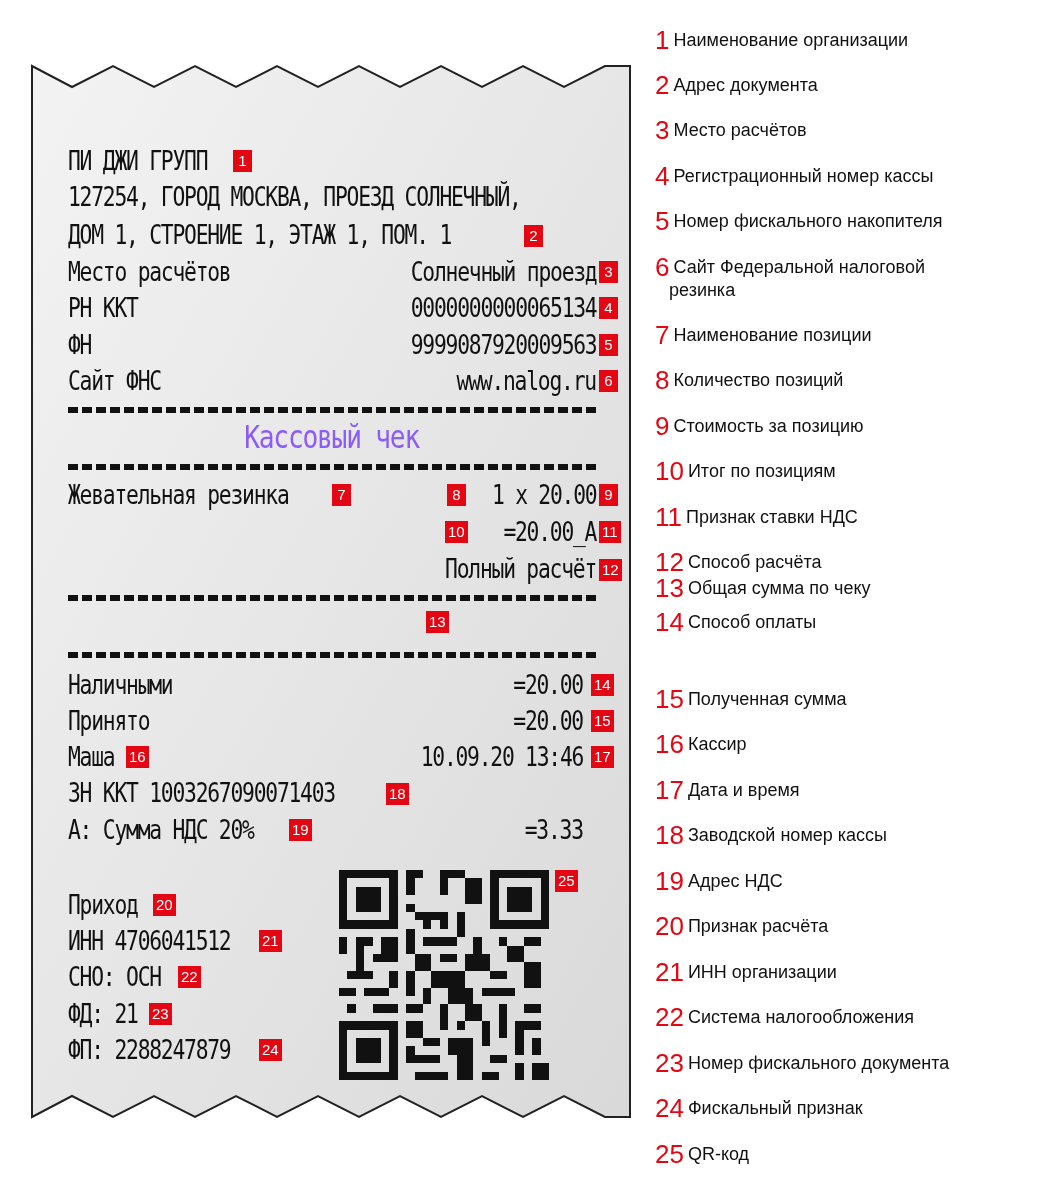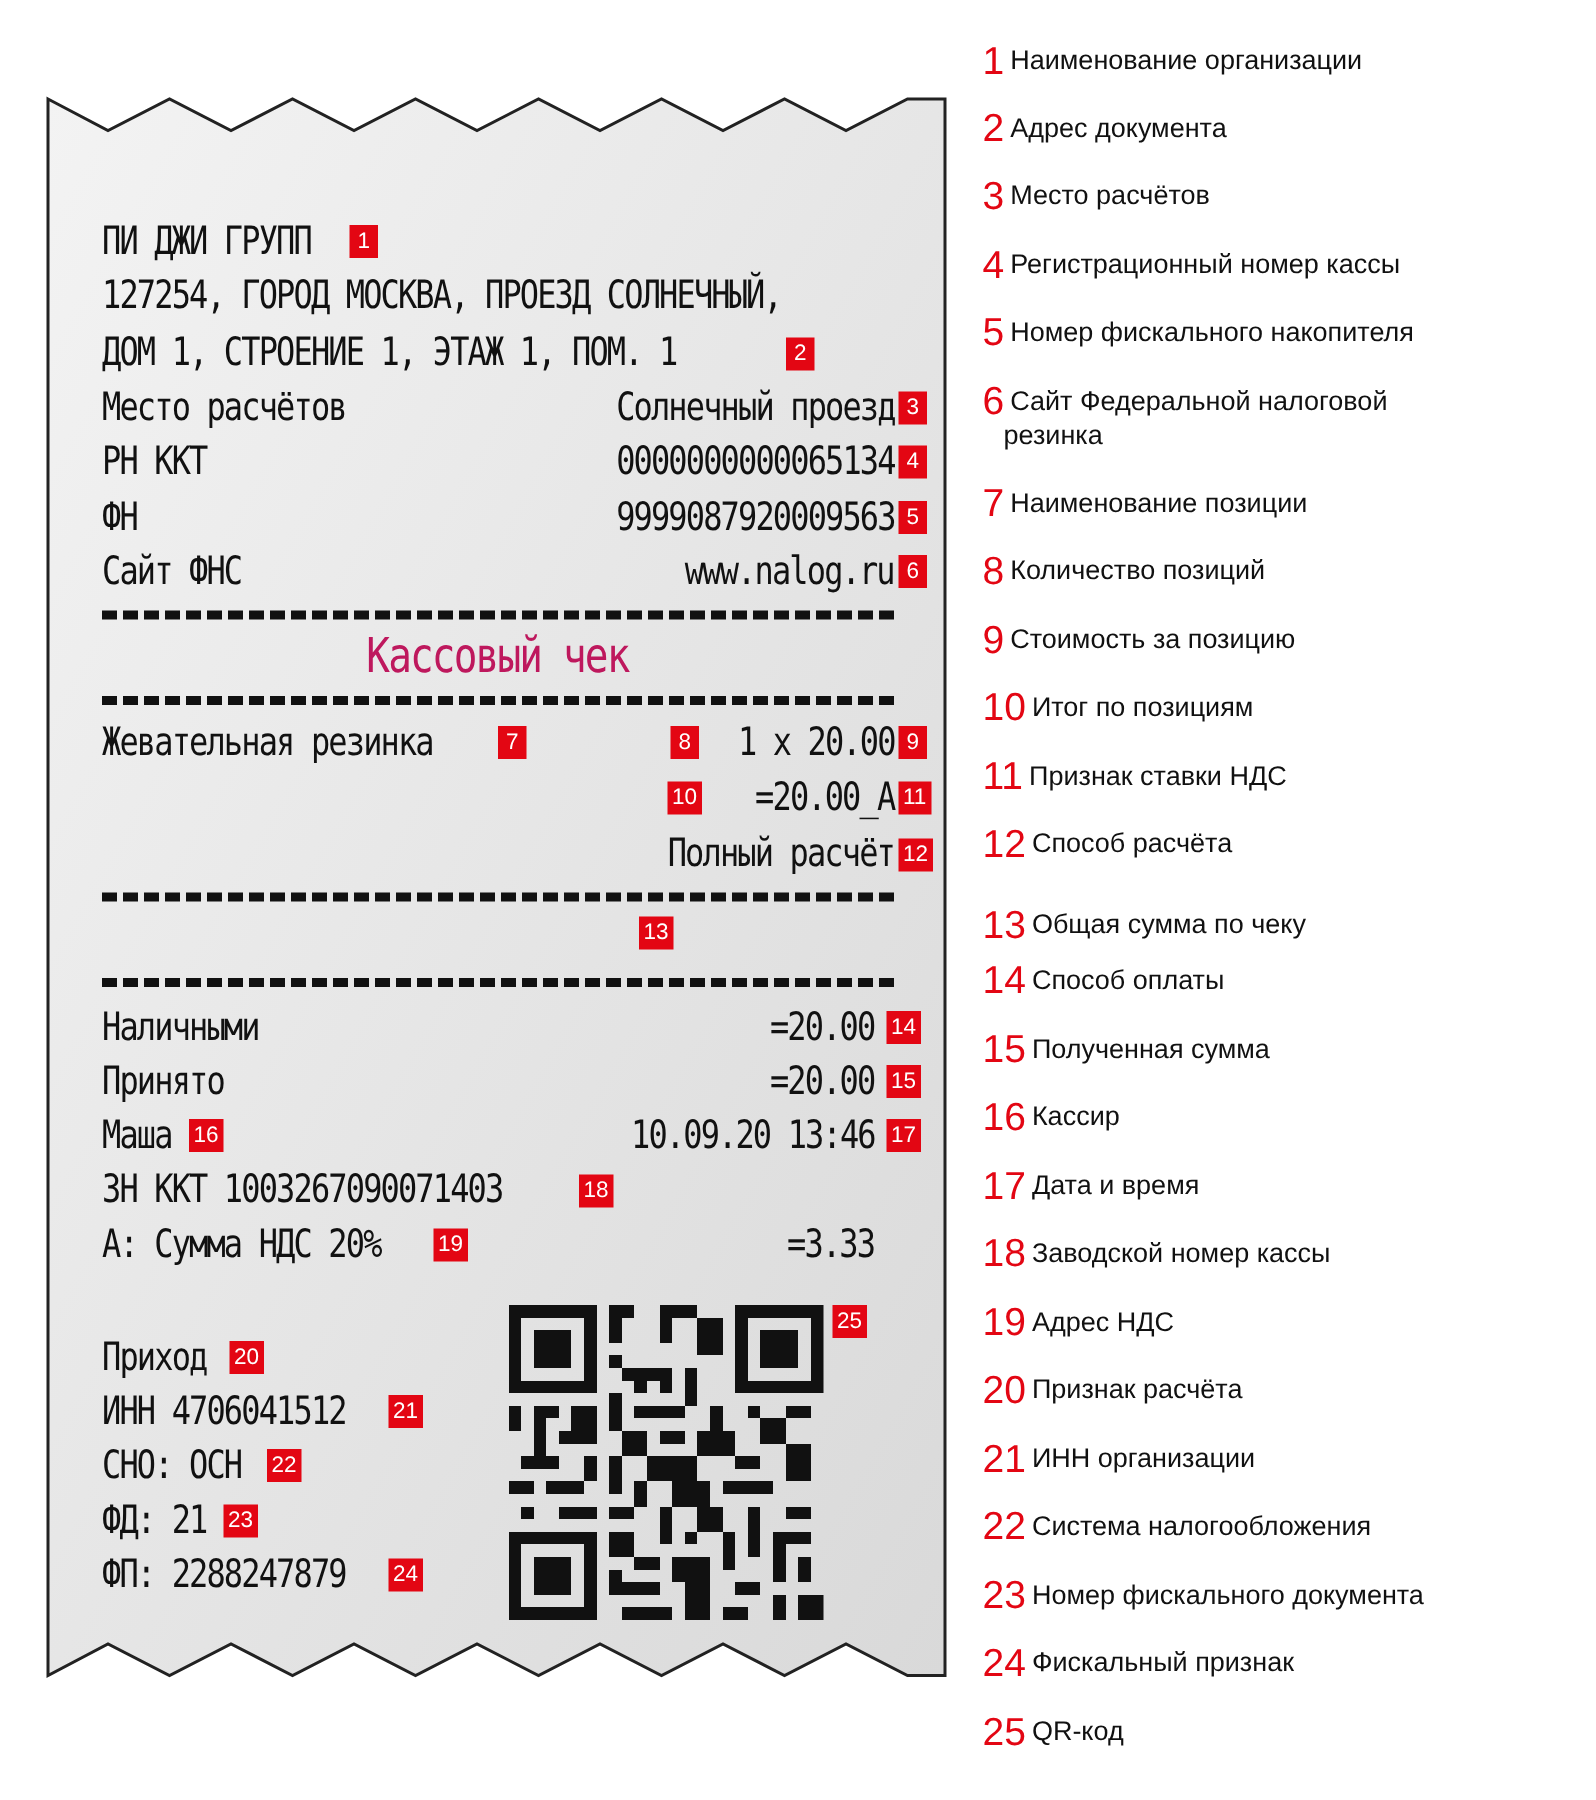--- a/index.html
+++ b/index.html
@@ -1,21 +1,21 @@
 <!DOCTYPE html>
 <html><head>
 <meta charset="utf-8">
 <style>
   html,body{margin:0;padding:0;background:#fff;}
   body{width:1064px;height:1200px;position:relative;overflow:hidden;font-family:"DejaVu Sans Mono","Liberation Mono",monospace;}
   .receipt{position:absolute;left:30px;top:64px;width:603px;height:1057px;}
   .receipt svg.paper{position:absolute;left:0;top:0;}
   .r-line{position:absolute;left:38px;font-size:26px;color:#111;white-space:nowrap;letter-spacing:-1.5px;transform:scaleX(0.82);transform-origin:left center;line-height:30px;}
   .r-right{position:absolute;font-size:26px;color:#111;white-space:nowrap;letter-spacing:-1.5px;transform:scaleX(0.82);transform-origin:right center;line-height:30px;}
-  .r-center{position:absolute;left:0;width:603px;text-align:center;font-size:32px;color:#be185d;white-space:nowrap;letter-spacing:-1.5px;line-height:36px;}
+  .r-center{position:absolute;left:0;width:603px;text-align:center;font-size:32px;color:#8b5cf6;white-space:nowrap;letter-spacing:-1.5px;line-height:36px;}
   .r-center span.inner{display:inline-block;transform:scaleX(0.82);}
   .dash{position:absolute;left:38px;width:530px;height:6px;background:repeating-linear-gradient(90deg,#111 0 10px,transparent 10px 14px);}
   .badge{display:inline-block;background:#e30613;color:#fff;font-family:"Liberation Sans",sans-serif;font-size:15px;line-height:22px;height:22px;padding:0 3px;min-width:13px;text-align:center;letter-spacing:0;vertical-align:middle;position:absolute;}
   .legend{position:absolute;left:655px;top:0;width:409px;}
   .legend-item{position:absolute;left:0;font-family:"Liberation Sans",sans-serif;white-space:nowrap;}
   .legend-num{color:#e30613;font-size:26px;display:inline-block;vertical-align:middle;}
   .legend-text{color:#111;font-size:18px;display:inline-block;vertical-align:middle;margin-left:4px;}
   .qr{position:absolute;left:309px;top:806px;width:210px;height:210px;}
 </style>
 </head>
@@ -188,22 +188,22 @@
   <div class="legend-item" style="top:161px"><span class="legend-num">4</span><span class="legend-text">Регистрационный номер кассы</span></div>
   <div class="legend-item" style="top:206px"><span class="legend-num">5</span><span class="legend-text">Номер фискального накопителя</span></div>
   <div class="legend-item" style="top:252px"><span class="legend-num">6</span><span class="legend-text">Сайт Федеральной налоговой</span></div>
   <div class="legend-item" style="top:280px;left:10px"><span class="legend-text">резинка</span></div>
   <div class="legend-item" style="top:320px"><span class="legend-num">7</span><span class="legend-text">Наименование позиции</span></div>
   <div class="legend-item" style="top:365px"><span class="legend-num">8</span><span class="legend-text">Количество позиций</span></div>
   <div class="legend-item" style="top:411px"><span class="legend-num">9</span><span class="legend-text">Стоимость за позицию</span></div>
   <div class="legend-item" style="top:456px"><span class="legend-num">10</span><span class="legend-text">Итог по позициям</span></div>
   <div class="legend-item" style="top:502px"><span class="legend-num">11</span><span class="legend-text">Признак ставки НДС</span></div>
   <div class="legend-item" style="top:547px"><span class="legend-num">12</span><span class="legend-text">Способ расчёта</span></div>
-  <div class="legend-item" style="top:601px"><span class="legend-num">13</span><span class="legend-text">Общая сумма по чеку</span></div>
-  <div class="legend-item" style="top:638px"><span class="legend-num">14</span><span class="legend-text">Способ оплаты</span></div>
+  <div class="legend-item" style="top:573px"><span class="legend-num">13</span><span class="legend-text">Общая сумма по чеку</span></div>
+  <div class="legend-item" style="top:607px"><span class="legend-num">14</span><span class="legend-text">Способ оплаты</span></div>
   <div class="legend-item" style="top:684px"><span class="legend-num">15</span><span class="legend-text">Полученная сумма</span></div>
   <div class="legend-item" style="top:729px"><span class="legend-num">16</span><span class="legend-text">Кассир</span></div>
   <div class="legend-item" style="top:775px"><span class="legend-num">17</span><span class="legend-text">Дата и время</span></div>
   <div class="legend-item" style="top:820px"><span class="legend-num">18</span><span class="legend-text">Заводской номер кассы</span></div>
   <div class="legend-item" style="top:866px"><span class="legend-num">19</span><span class="legend-text">Адрес НДС</span></div>
   <div class="legend-item" style="top:911px"><span class="legend-num">20</span><span class="legend-text">Признак расчёта</span></div>
   <div class="legend-item" style="top:957px"><span class="legend-num">21</span><span class="legend-text">ИНН организации</span></div>
   <div class="legend-item" style="top:1002px"><span class="legend-num">22</span><span class="legend-text">Система налогообложения</span></div>
   <div class="legend-item" style="top:1048px"><span class="legend-num">23</span><span class="legend-text">Номер фискального документа</span></div>
   <div class="legend-item" style="top:1093px"><span class="legend-num">24</span><span class="legend-text">Фискальный признак</span></div>

